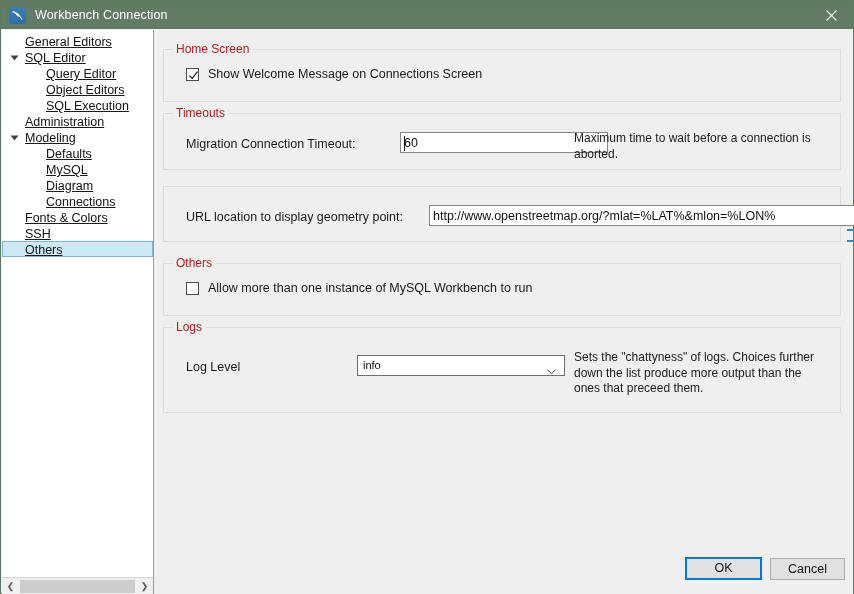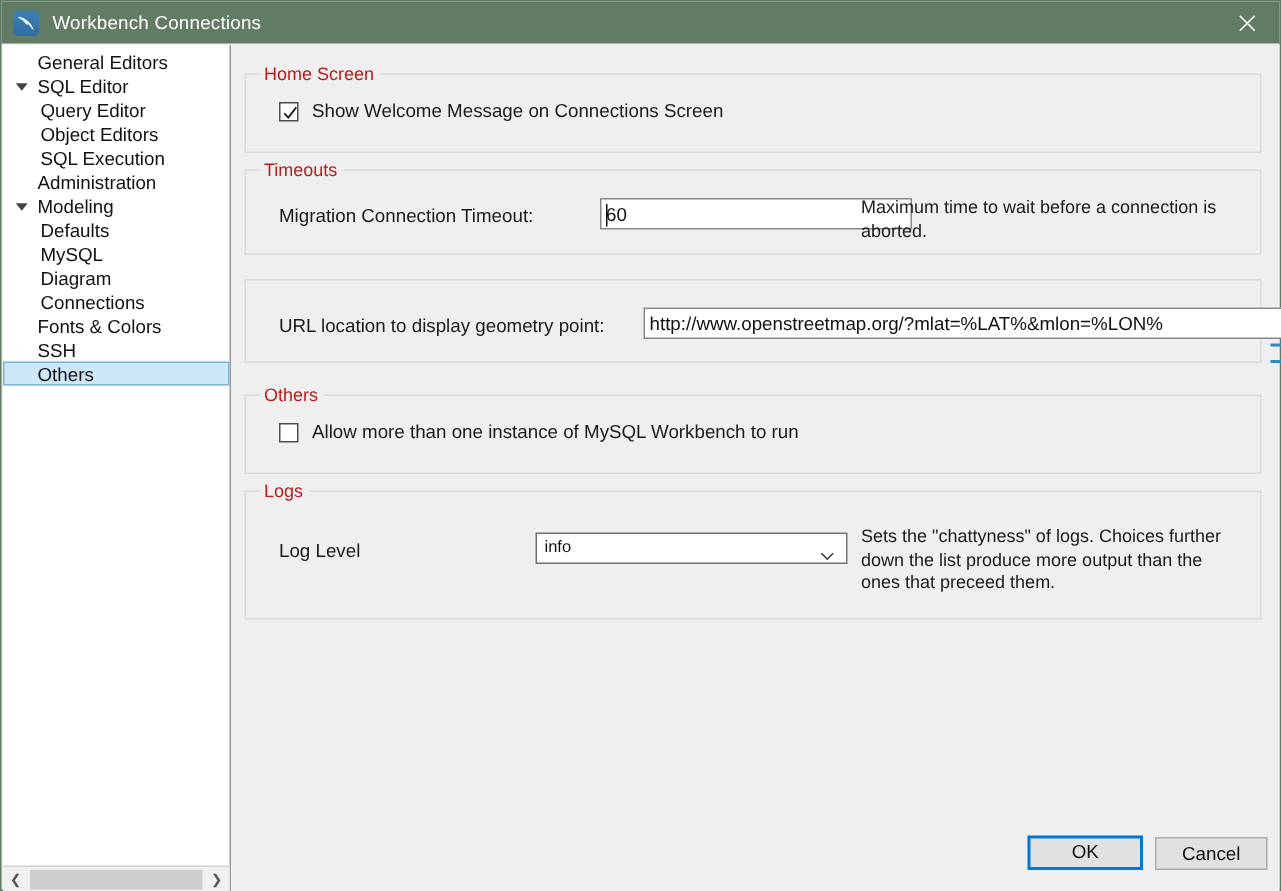--- a/index.html
+++ b/index.html
@@ -66,33 +66,34 @@
     width: 152px;
     height: 564px;
     background: #ffffff;
     border-right: 1px solid #9a9a9a;
     box-sizing: border-box;
   }
   .tree {
     position: absolute;
     left: 0; top: 3px;
     width: 151px;
+    text-decoration: underline;
   }
   .tree-item {
     height: 16px;
     line-height: 16px;
     font-size: 12.5px;
     color: #111;
     position: relative;
     white-space: nowrap;
     box-sizing: border-box;
     border: 1px solid transparent;
     padding-left: 22px;
   }
-  .tree-item.lvl2 { padding-left: 24px; }
+  .tree-item.lvl2 { padding-left: 43px; }
   .tree-item .arrow {
     position: absolute;
     left: 9px; top: 4px;
     width: 0; height: 0;
     border-left: 5px solid #444;
     border-top: 4px solid transparent;
     border-bottom: 4px solid transparent;
     transform: rotate(90deg);
     transform-origin: 2.5px 4px;
   }
@@ -241,21 +242,21 @@
 <body>
 
 <div class="window">
 
   <div class="titlebar">
     <div class="title-icon">
       <svg width="13" height="13" viewBox="0 0 13 13">
         <path d="M1.5 2.2 C4.5 2.6 8 4.6 10.2 8.2 L11.6 10.8 L10.2 10.2 C9.6 9.0 8.4 7.6 7.0 6.4 L7.6 8.0 L6.4 7.0 C4.8 5.0 3.0 3.4 1.2 3.0 Z" fill="#ffffff"></path>
       </svg>
     </div>
-    <span class="title-text">Workbench Connections</span>
+    <span class="title-text">Workbench Connection</span>
     <div class="close-btn">
       <svg width="11" height="11" viewBox="0 0 11 11">
         <path d="M0.5 0.5 L10.5 10.5 M10.5 0.5 L0.5 10.5" stroke="#ffffff" stroke-width="1.1" fill="none"></path>
       </svg>
     </div>
   </div>
 
   <div class="sidebar">
     <div class="tree">
 

